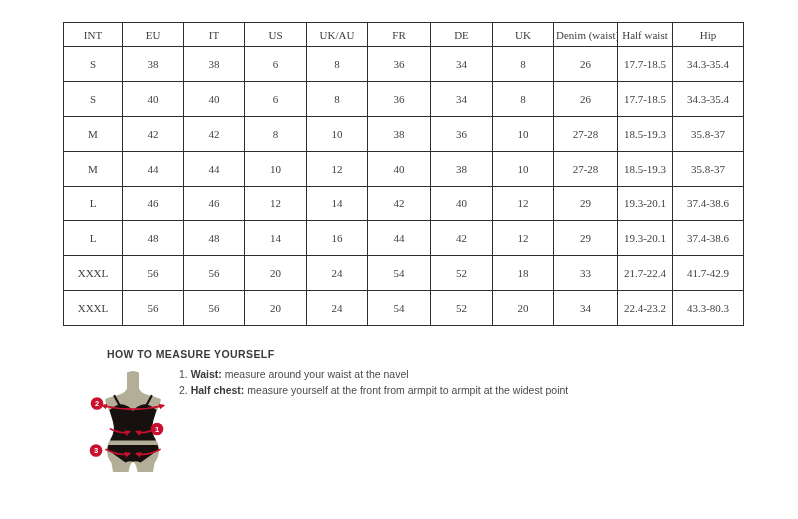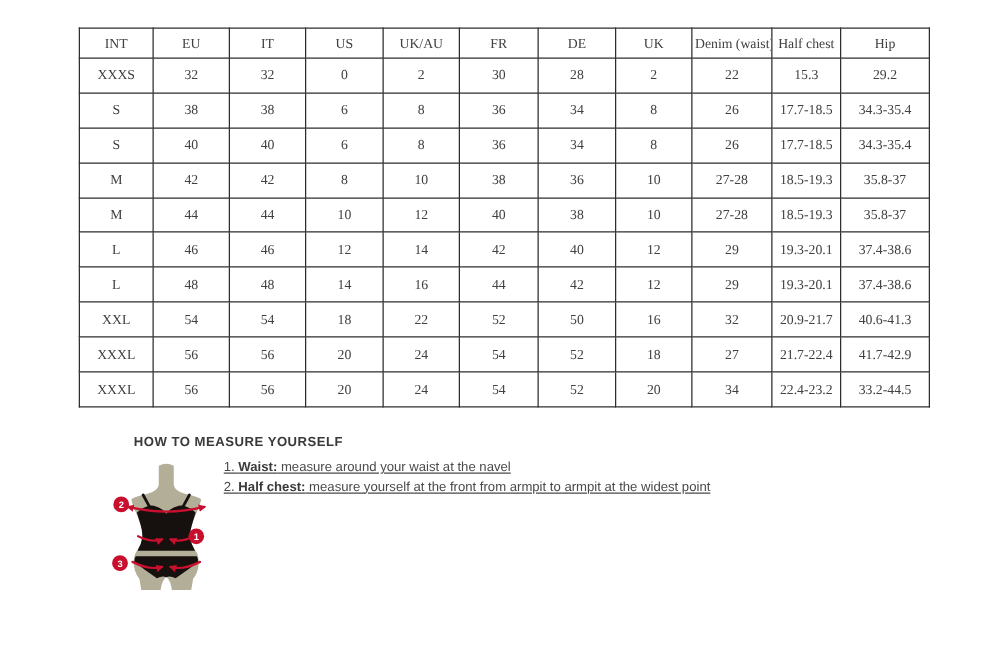--- a/index.html
+++ b/index.html
@@ -53,21 +53,21 @@
     padding-left: 41px;
   }
   .measure-steps {
     position: absolute;
     left: 179px;
     top: 369px;
     width: 420px;
     font-size: 10.5px;
     color: #4a4a4a;
   }
-  .measure-step { margin-bottom: 4.5px; line-height: 11px; text-decoration: underline; }
+  .measure-step { margin-bottom: 4.5px; line-height: 11px; }
   .measure-step b { color: #3a3a3a; }
 
   .figure-wrap {
     position: absolute;
     left: 88px;
     top: 368px;
     width: 88px;
     height: 106px;
   }
   .mannequin { fill: var(--mannequin, #b2ae98); }
@@ -108,38 +108,25 @@
         <tr id="size-table-head-row">
             <th>INT</th>
             <th>EU</th>
             <th>IT</th>
             <th>US</th>
             <th>UK/AU</th>
             <th>FR</th>
             <th>DE</th>
             <th>UK</th>
             <th>Denim (waist)</th>
-            <th>Half chest</th>
+            <th>Half waist</th>
             <th>Hip</th>
           </tr>
       </thead>
       <tbody id="size-table-body">
-          <tr>
-            <td>XXXS</td>
-            <td>32</td>
-            <td>32</td>
-            <td>0</td>
-            <td>2</td>
-            <td>30</td>
-            <td>28</td>
-            <td>2</td>
-            <td>22</td>
-            <td>15.3</td>
-            <td>29.2</td>
-          </tr>
           <tr>
             <td>S</td>
             <td>38</td>
             <td>38</td>
             <td>6</td>
             <td>8</td>
             <td>36</td>
             <td>34</td>
             <td>8</td>
             <td>26</td>
@@ -205,57 +192,44 @@
             <td>14</td>
             <td>16</td>
             <td>44</td>
             <td>42</td>
             <td>12</td>
             <td>29</td>
             <td>19.3-20.1</td>
             <td>37.4-38.6</td>
           </tr>
           <tr>
-            <td>XXL</td>
-            <td>54</td>
-            <td>54</td>
-            <td>18</td>
-            <td>22</td>
-            <td>52</td>
-            <td>50</td>
-            <td>16</td>
-            <td>32</td>
-            <td>20.9-21.7</td>
-            <td>40.6-41.3</td>
-          </tr>
-          <tr>
             <td>XXXL</td>
             <td>56</td>
             <td>56</td>
             <td>20</td>
             <td>24</td>
             <td>54</td>
             <td>52</td>
             <td>18</td>
-            <td>27</td>
+            <td>33</td>
             <td>21.7-22.4</td>
             <td>41.7-42.9</td>
           </tr>
           <tr>
             <td>XXXL</td>
             <td>56</td>
             <td>56</td>
             <td>20</td>
             <td>24</td>
             <td>54</td>
             <td>52</td>
             <td>20</td>
             <td>34</td>
             <td>22.4-23.2</td>
-            <td>33.2-44.5</td>
+            <td>43.3-80.3</td>
           </tr>
         </tbody>
     </table>
   </div>
 
   <div class="measure-title">HOW TO MEASURE YOURSELF</div>
 
   <div class="measure-steps" id="measure-steps">
       <div class="measure-step"><span>1. </span><b>Waist:</b><span> measure around your waist at the navel</span></div>
       <div class="measure-step"><span>2. </span><b>Half chest:</b><span> measure yourself at the front from armpit to armpit at the widest point</span></div>

